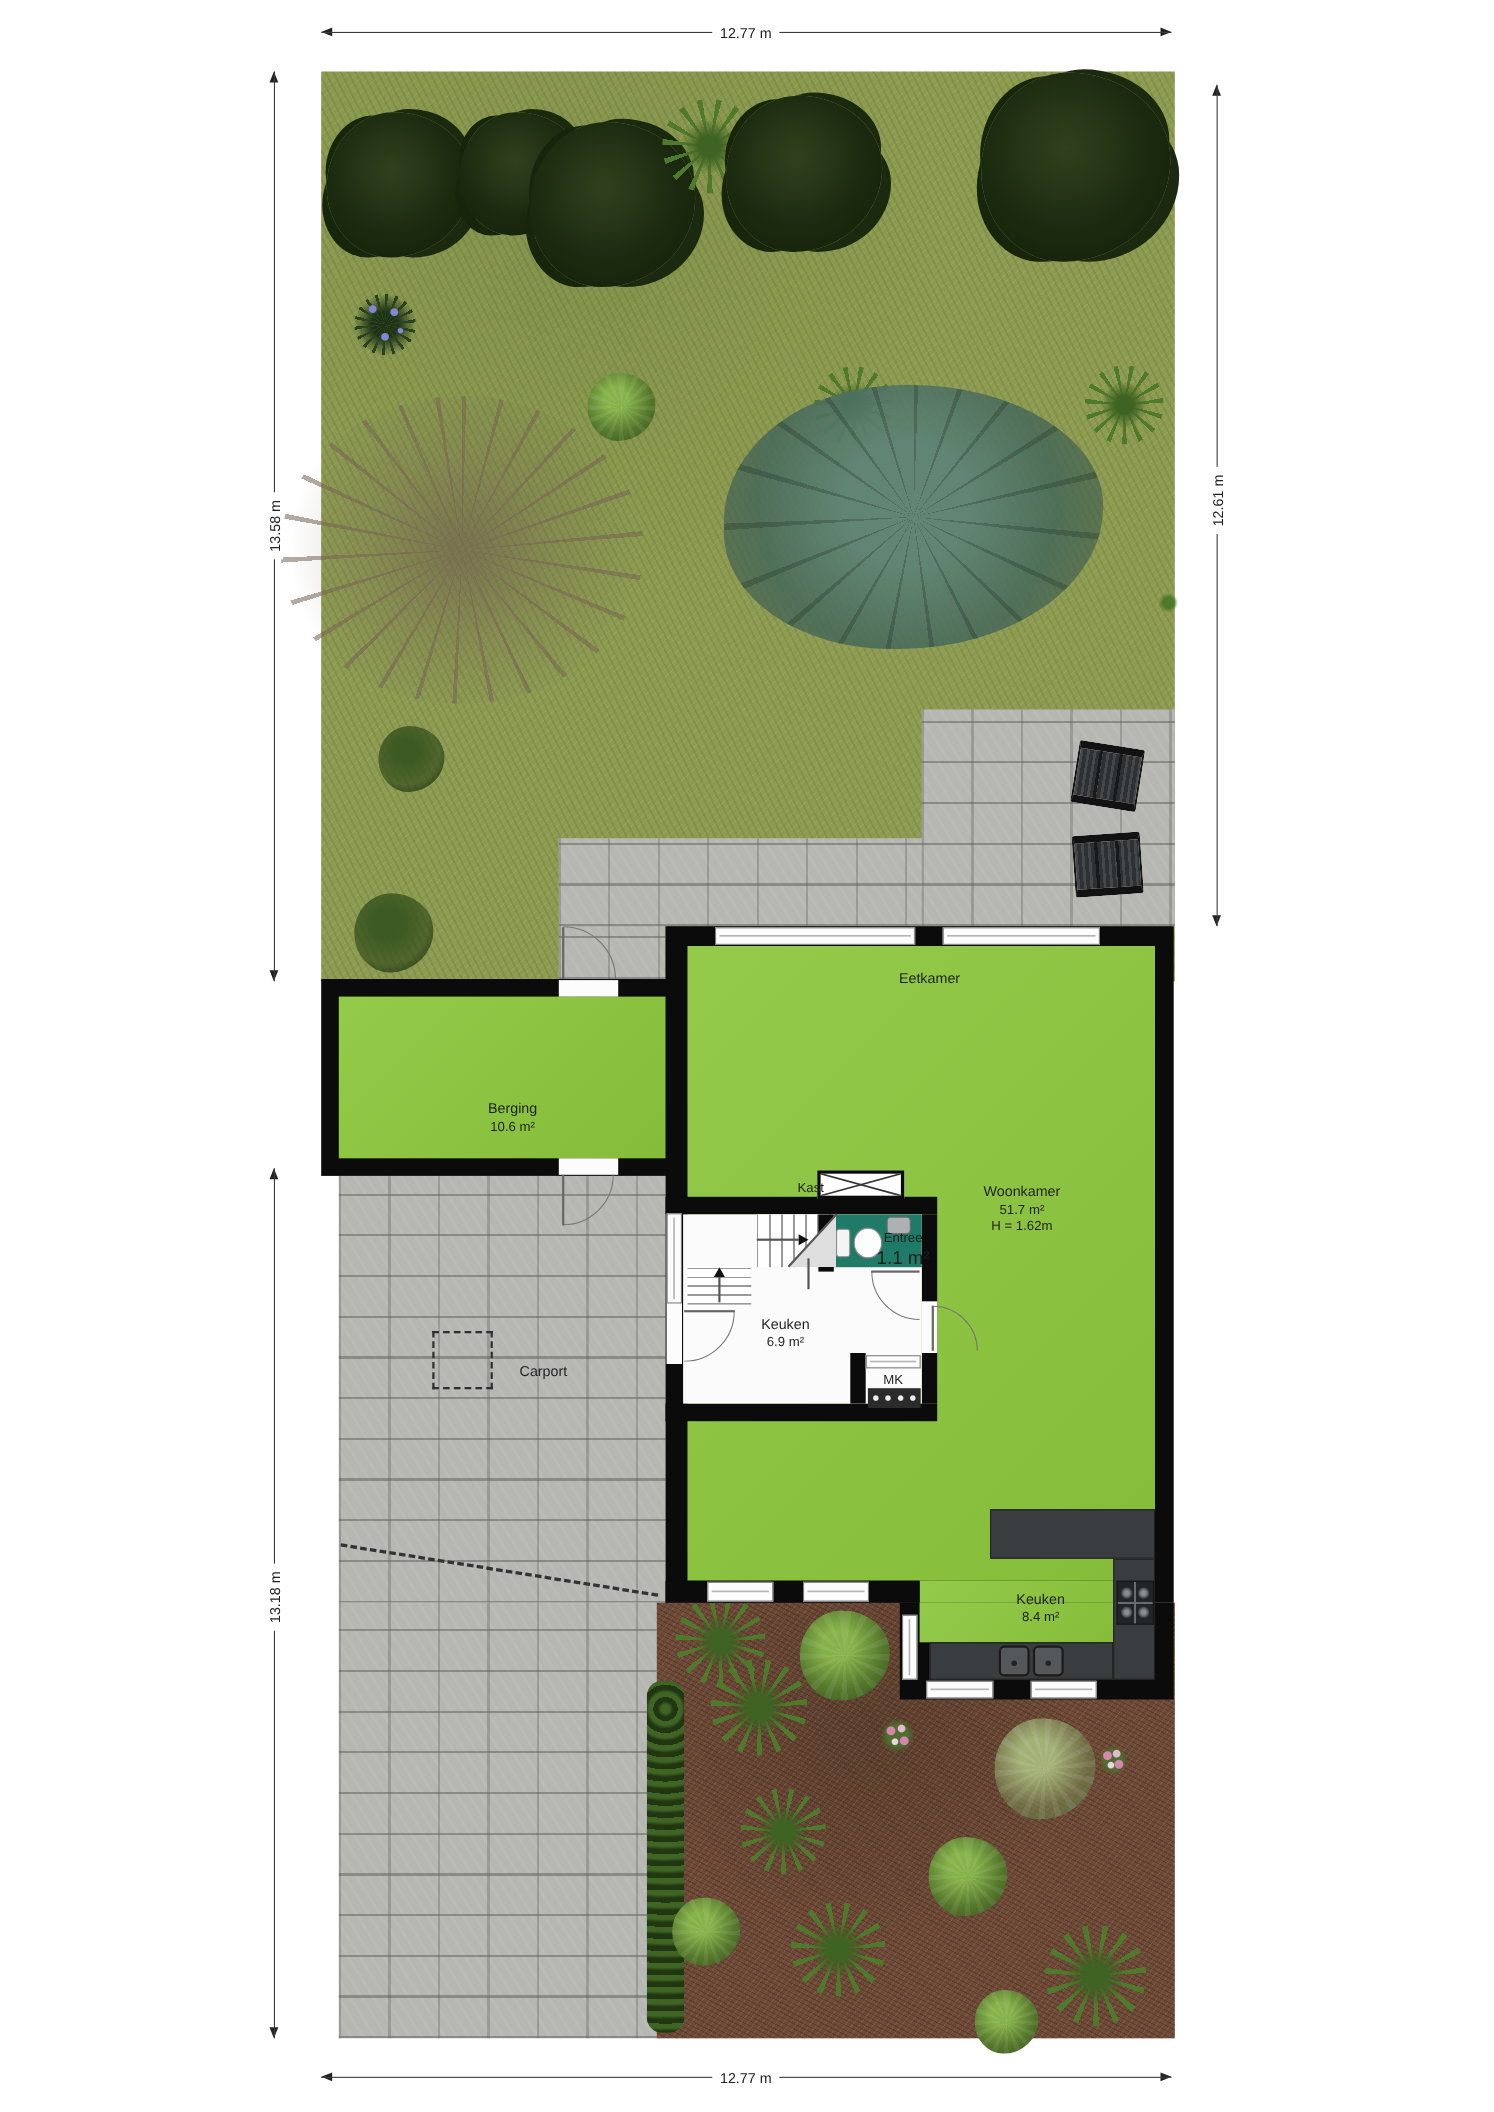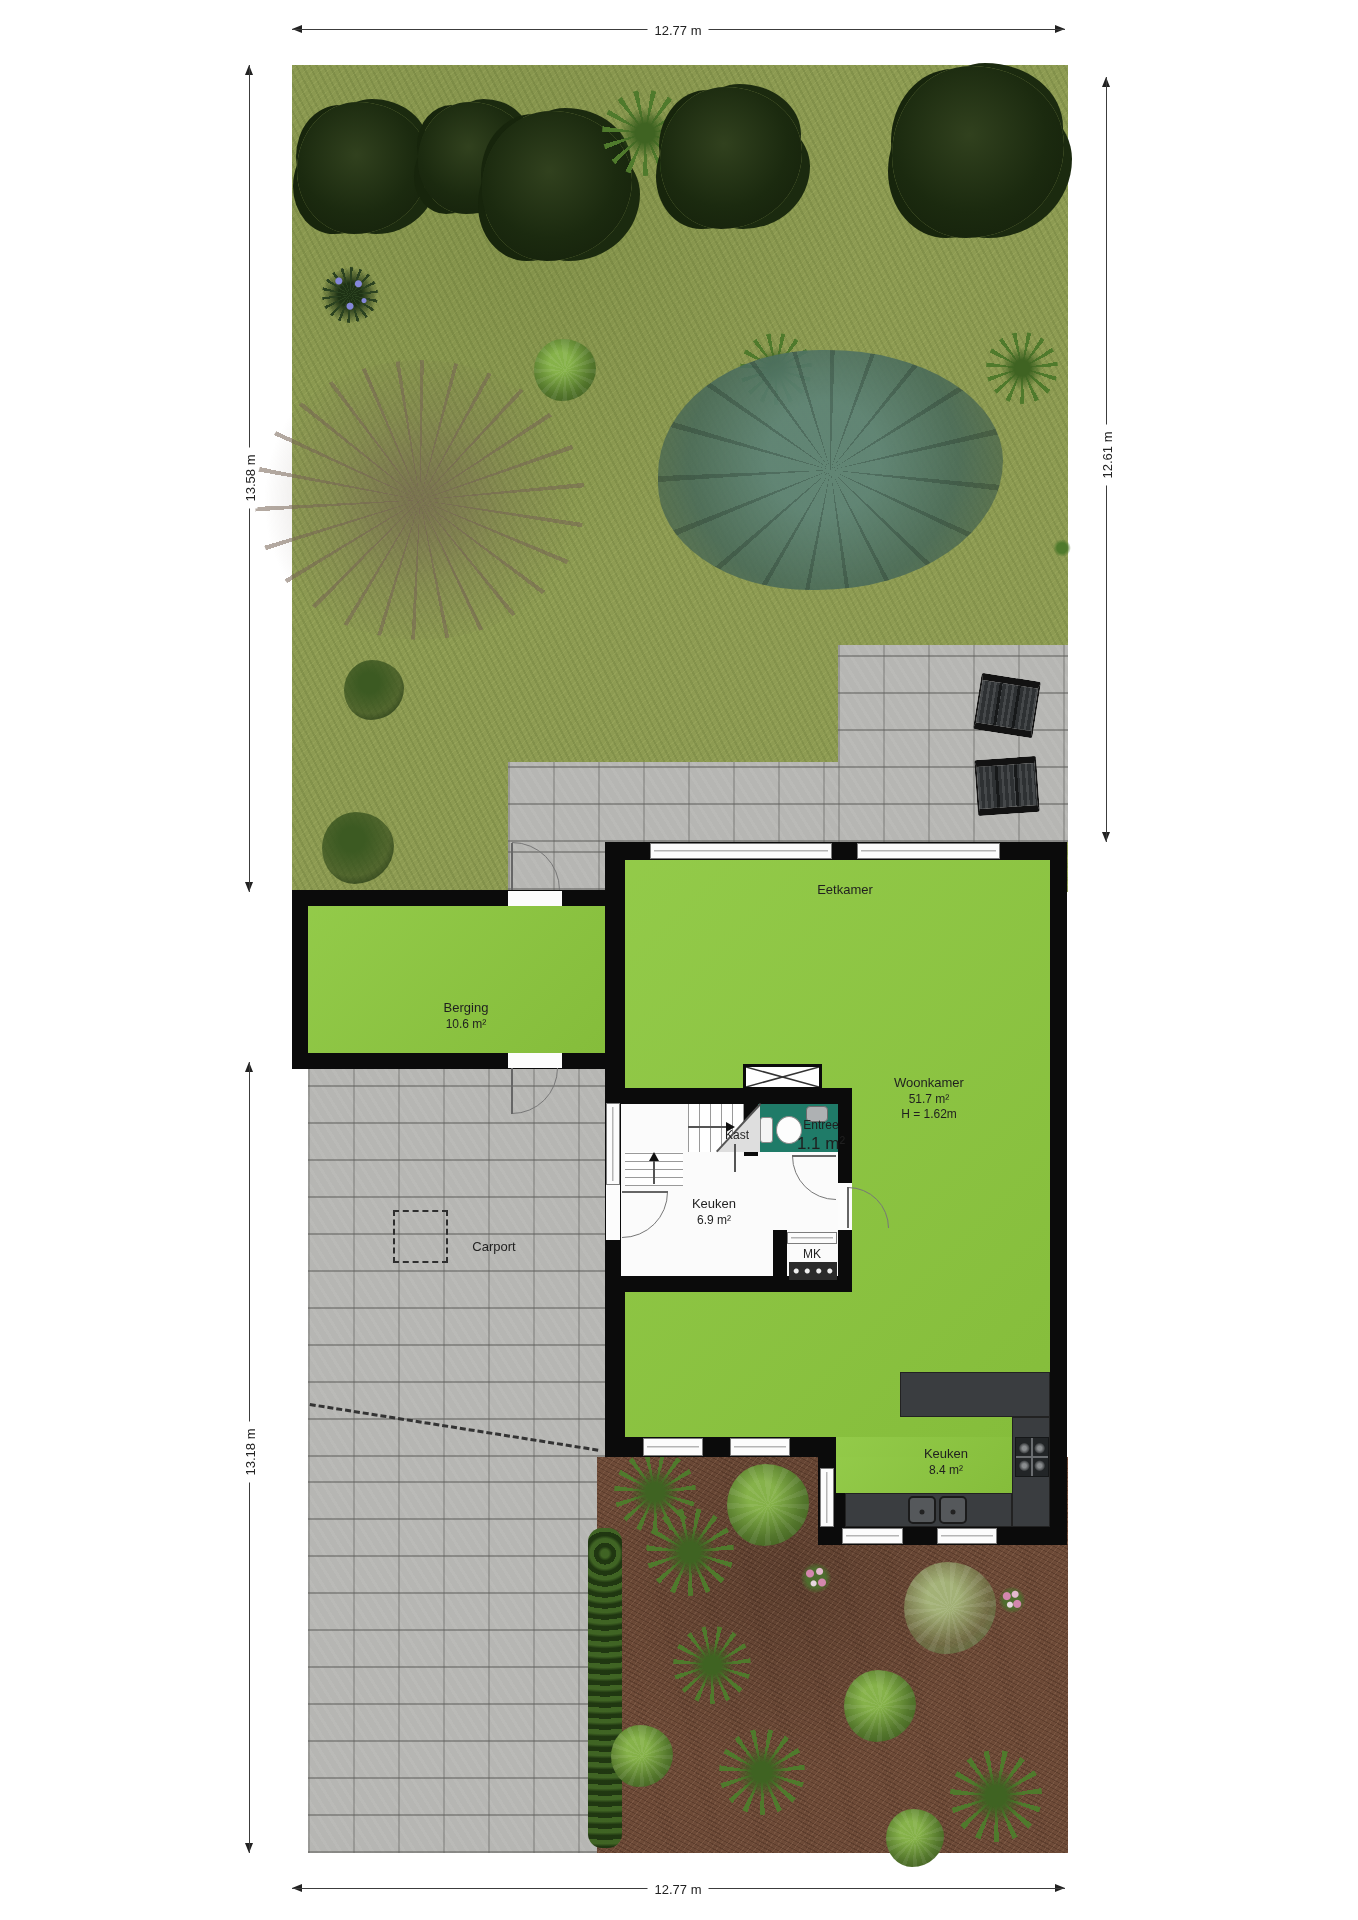--- a/index.html
+++ b/index.html
@@ -232,21 +232,21 @@
   </div>
   <div class="lbl" style="left:929px;top:1099px;">
     <div>Woonkamer</div>
     <div class="sub">51.7 m²</div>
     <div class="sub">H = 1.62m</div>
   </div>
   <div class="lbl small" style="left:821px;top:1137px;z-index:41;">
     <div>Entree</div>
     <div class="sub">1.1 m²</div>
   </div>
-  <div class="lbl small" style="left:737px;top:1136px;z-index:41;text-align:right;">
+  <div class="lbl small" style="left:737px;top:1080px;z-index:41;text-align:right;">
     <div>Kast</div>
   </div>
   <div class="lbl" style="left:714px;top:1212px;">
     <div>Keuken</div>
     <div class="sub">6.9 m²</div>
   </div>
   <div class="lbl small" style="left:812px;top:1255px;z-index:41;">
     <div>MK</div>
   </div>
   <div class="lbl" style="left:494px;top:1247px;">

